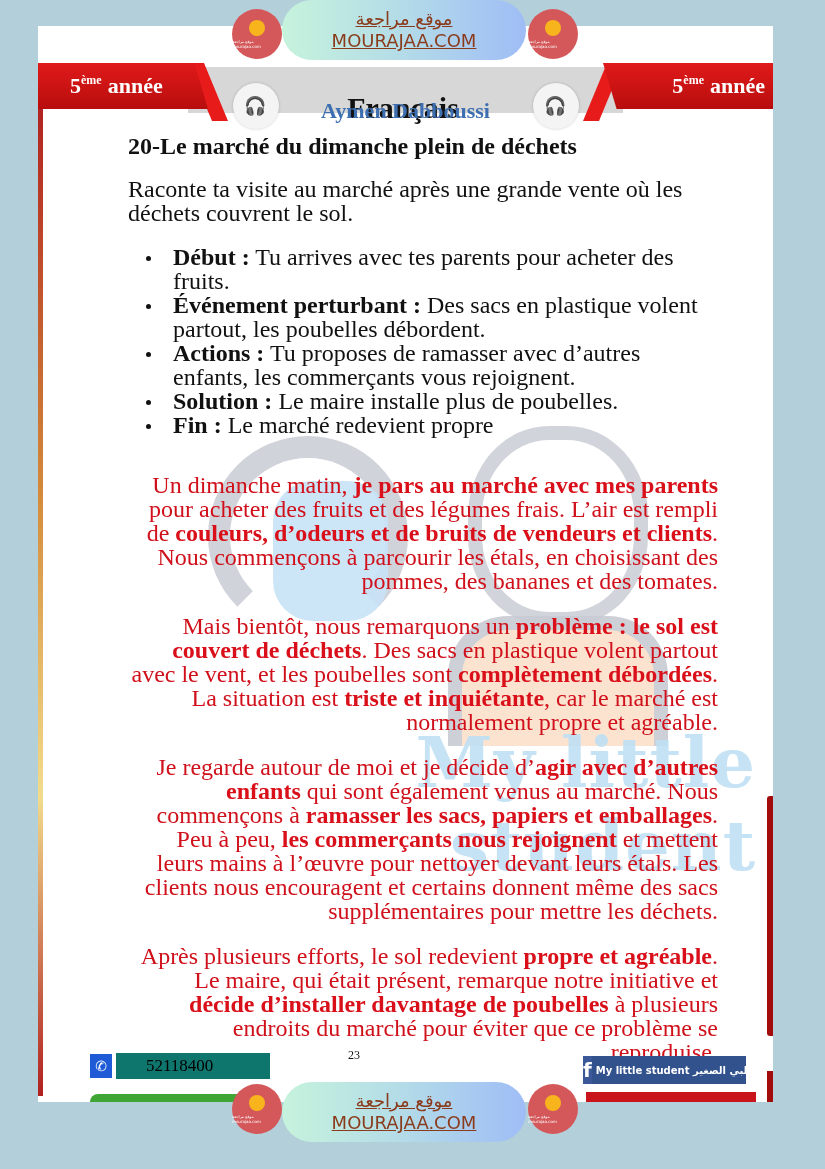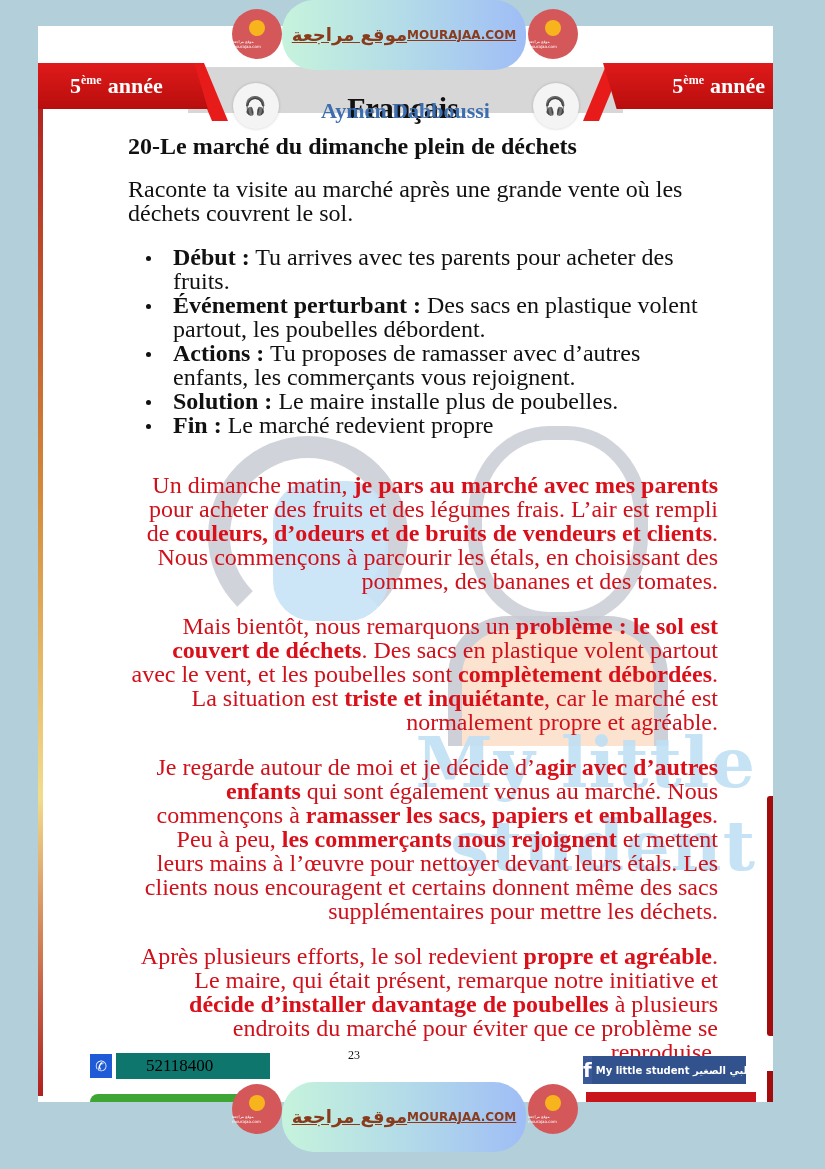--- a/index.html
+++ b/index.html
@@ -131,28 +131,28 @@
       width: 36px; height: 28px; background: #3b5998; display: flex; align-items: center;
       justify-content: center; font-family: "DejaVu Sans", sans-serif; font-weight: bold; font-size: 20px;
     }
     .fb-label { font-family: "DejaVu Sans", sans-serif; font-size: 10px; font-weight: bold; padding-left: 4px; white-space: nowrap; }
     .yt-bar {
       position: absolute; left: 548px; top: 1066px; width: 170px; height: 14px;
       background: #c8141a;
     }
     
     .mj-banner {
-      position: absolute; left: 282px; width: 244px; height: 70px; border-radius: 32px;
+      position: absolute; left: 282px; width: 244px; height: 60px; border-radius: 32px;
       background: linear-gradient(to right, #c6f3dc, #b3dbe8 50%, #9fbdf6);
-      display: flex; flex-direction: row; align-items: center; justify-content: center;
-      color: #8a3b1c; font-family: "DejaVu Sans", sans-serif; font-weight: bold;
+      display: flex; flex-direction: column; align-items: center; justify-content: center;
+      color: #8a3b1c; font-family: "DejaVu Sans", sans-serif; font-weight: normal;
       text-decoration: underline;
     }
     .mj-banner .ar { font-size: 18px; line-height: 22px; }
-    .mj-banner .en { font-size: 12px; line-height: 22px; text-align: right; }
+    .mj-banner .en { font-size: 18px; line-height: 22px; text-align: right; }
     .mj-top { top: 0; }
     .mj-bottom { top: 1082px; }
     .mj-logo {
       position: absolute; width: 50px; height: 50px; border-radius: 50%; background: #d4585a;
       display: flex; flex-direction: column; align-items: center; justify-content: center;
     }
     .mj-logo .dot {
       width: 16px; height: 16px; border-radius: 50%; background: #f8b41d; margin-bottom: 3px;
     }
     .mj-logo .tiny { font-family: "DejaVu Sans", sans-serif; font-size: 4px; color: #fff; line-height: 5px; }

